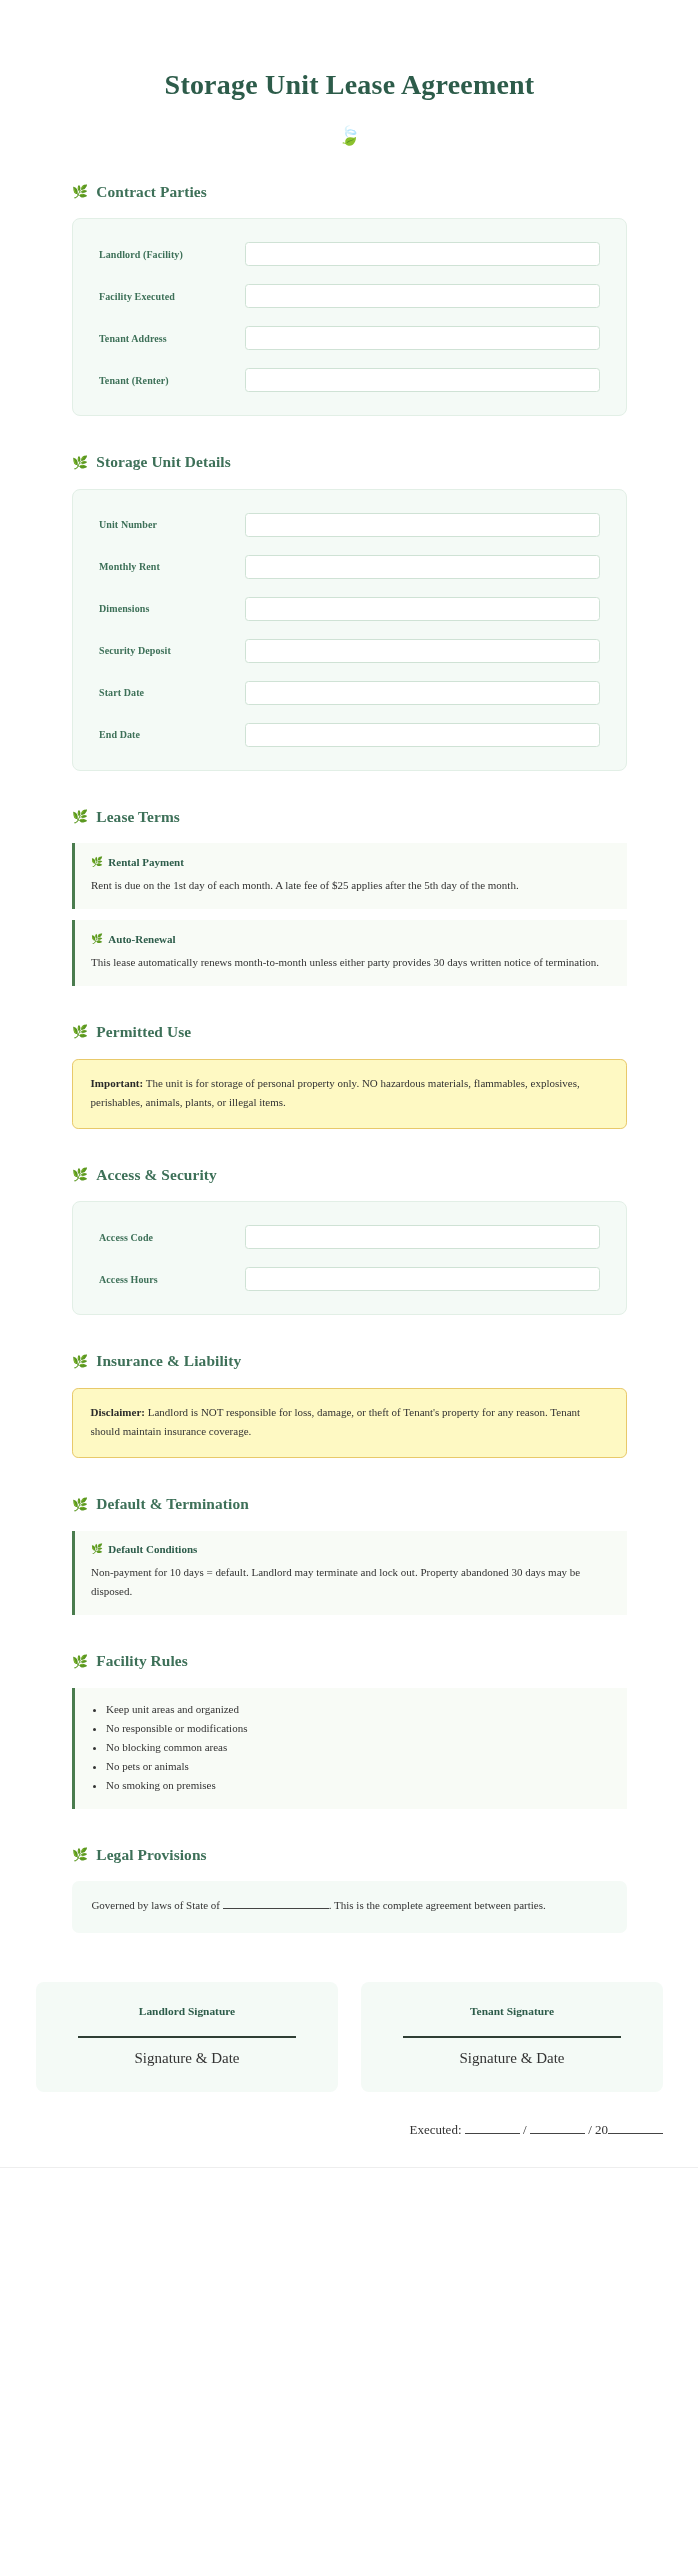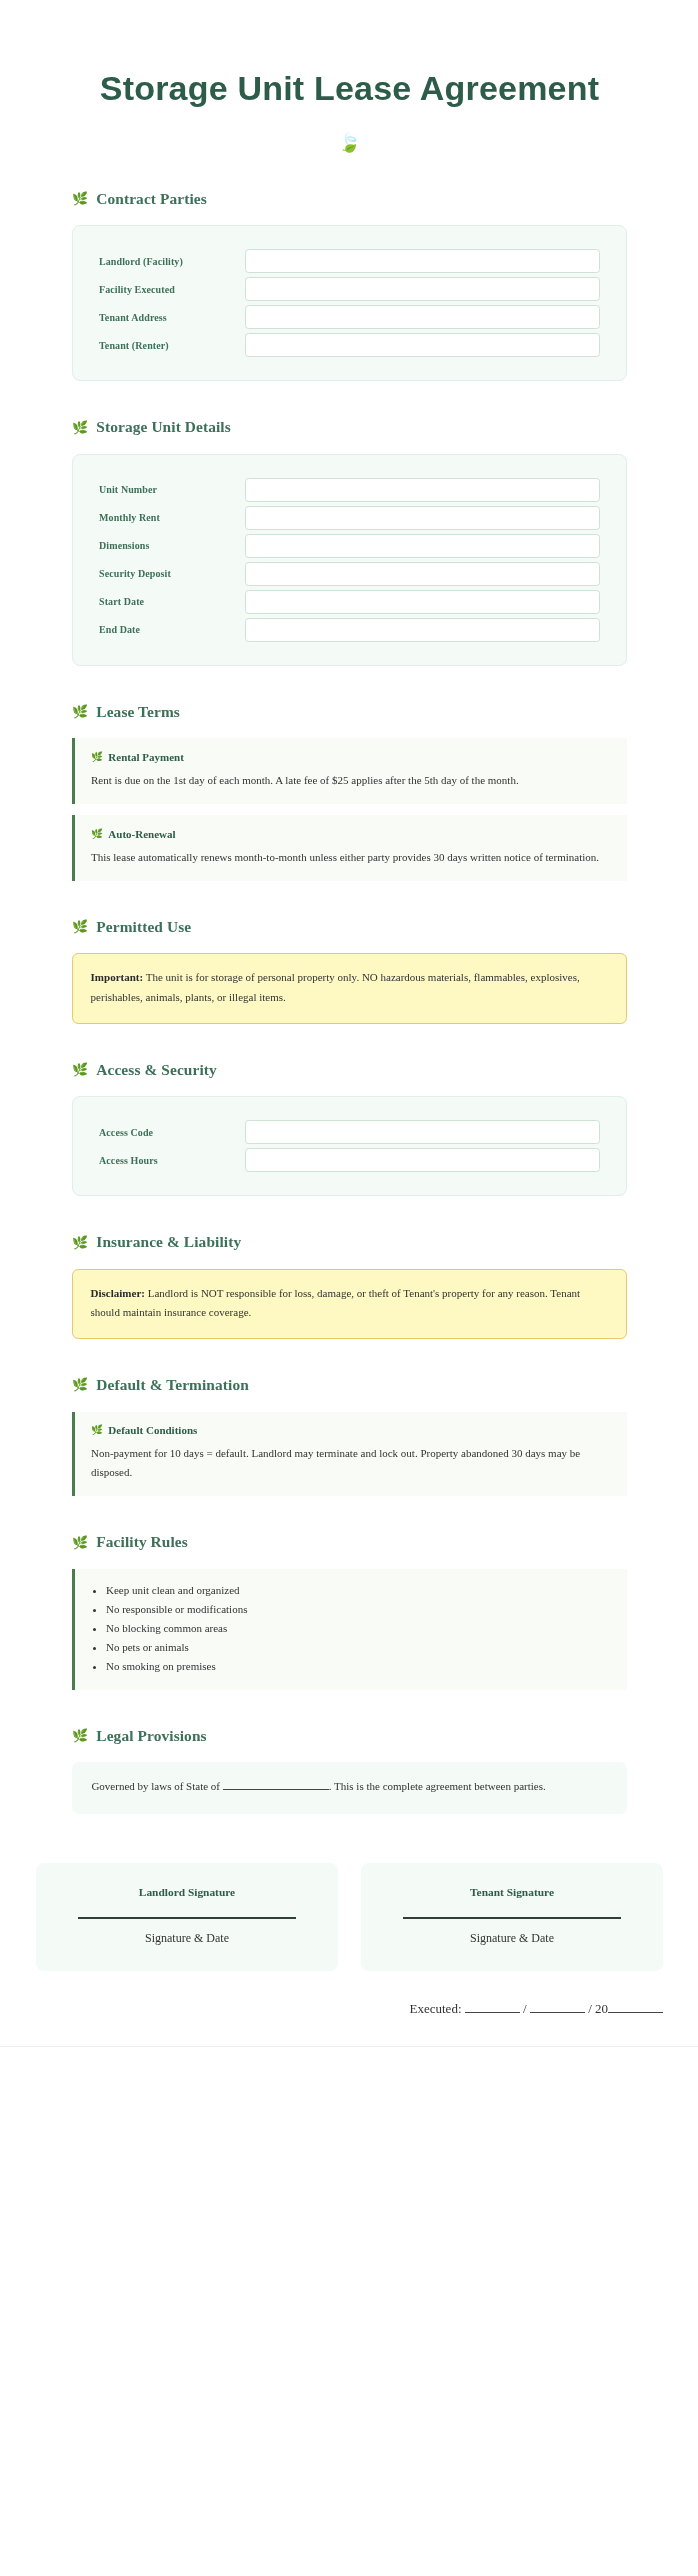--- a/index.html
+++ b/index.html
@@ -28,22 +28,22 @@
     height: 0.9px;
     background: #eeeeee;
   }
 
   
   .doc-header {
     padding: 69px 35px 0 35px;
     text-align: center;
   }
   .doc-title {
-    font-family: Liberation Sans, sans-serif;
-    font-size: 34px;
+    font-family: Liberation Serif, serif;
+    font-size: 28px;
     font-weight: 700;
     color: #2d5c4a;
     letter-spacing: 0.2px;
     line-height: 1.15;
     margin: 0;
   }
   .doc-emblem {
     margin-top: 26px;
     font-size: 18.5px;
     line-height: 1;
@@ -74,21 +74,21 @@
   
   .field-panel {
     background: #f4faf6;
     border: 0.9px solid #e2efe6;
     border-radius: 8px;
     padding: 23px 26px;
   }
   .field-row {
     display: flex;
     align-items: center;
-    margin-bottom: 4px;
+    margin-bottom: 18px;
   }
   .field-row:last-child { margin-bottom: 0; }
   .field-label {
     width: 146px;
     flex: 0 0 146px;
     font-size: 10px;
     font-weight: 700;
     color: #3d7058;
     letter-spacing: 0.1px;
   }
@@ -201,21 +201,21 @@
     font-weight: 700;
     color: #2d5c4a;
     margin: 0 0 19.4px 0;
   }
   .sig-rule {
     height: 1.8px;
     background: #2f3f35;
     margin: 0 21px 12.3px 21px;
   }
   .sig-caption {
-    font-size: 12px;
+    font-size: 15px;
     color: #333333;
   }
   .executed-line {
     margin-top: 30px;
     text-align: right;
     font-size: 13px;
     color: #333333;
   }
 </style>
 </head>
@@ -360,21 +360,21 @@
     </div>
   </section>
 
   <section class="section">
     <h2 class="section-heading">
       <span class="sh-icon">🌿</span>
       <span>Facility Rules</span>
     </h2>
     <div class="rules-card">
       <ul>
-        <li>Keep unit clean and organized</li>
+        <li>Keep unit areas and organized</li>
         <li>No responsible or modifications</li>
         <li>No blocking common areas</li>
         <li>No pets or animals</li>
         <li>No smoking on premises</li>
       </ul>
     </div>
   </section>
 
   <section class="section">
     <h2 class="section-heading">

